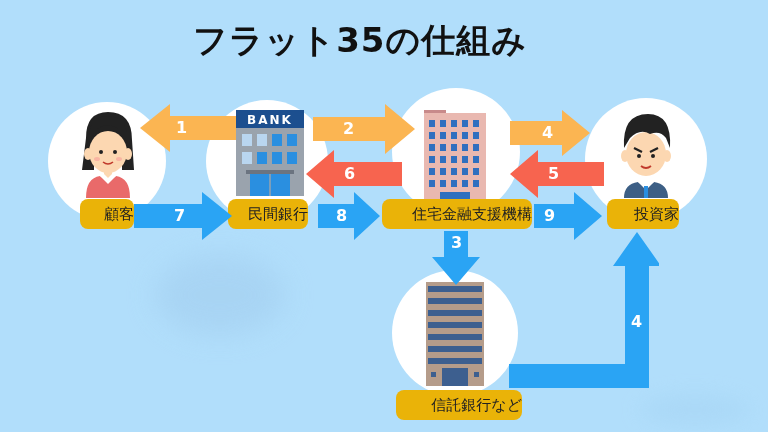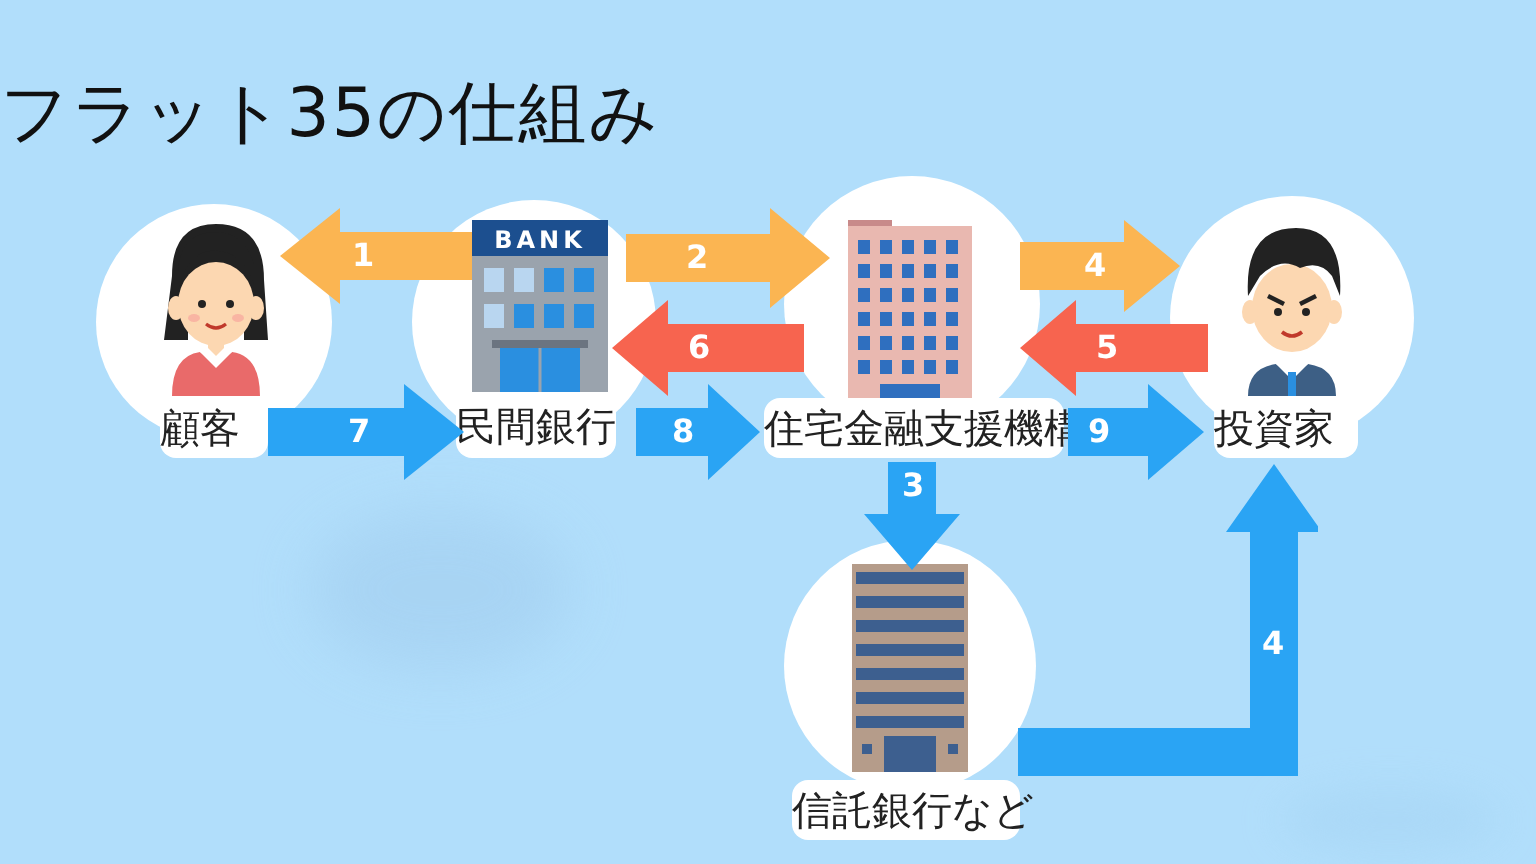--- a/index.html
+++ b/index.html
@@ -4,27 +4,27 @@
 <style>
   html, body { margin: 0; padding: 0; }
   body {
     width: 768px; height: 432px; overflow: hidden;
     background: #b1defb;
     font-family: "DejaVu Sans", "Liberation Sans", sans-serif;
     position: relative;
   }
   .abs { position: absolute; }
   .title {
-    left: 0; width: 720px; top: 34px; text-align: left;
-    font-size: 34px; font-weight: normal; color: #111; letter-spacing: 1px;
+    left: 0; width: 720px; top: 18px; text-align: center;
+    font-size: 34px; font-weight: bold; color: #111; letter-spacing: 1px;
   }
   .circle { border-radius: 50%; background: #fff; }
   .label {
-    background: #ffffff; border-radius: 8px; color: #222;
-    font-size: 20px; text-align: left; line-height: 30px; height: 30px;
+    background: #eab308; border-radius: 8px; color: #222;
+    font-size: 15px; text-align: right; line-height: 30px; height: 30px;
     white-space: nowrap;
   }
   .arrow { position: absolute; }
   .arrow svg { display: block; }
   .num {
     position: absolute; color: #fff; font-weight: bold; font-size: 16px;
     font-family: "DejaVu Sans", sans-serif;
   }
   .blur-spot {
     left: 155px; top: 255px; width: 130px; height: 80px; border-radius: 50%;
@@ -162,21 +162,21 @@
       <rect x="5" y="90" width="5" height="5"></rect>
       <rect x="48" y="90" width="5" height="5"></rect>
     </g>
   </svg>
 </div>
 
 <div class="abs label" style="left:80px;top:199px;width:54px;">顧客</div>
 <div class="abs label" style="left:228px;top:199px;width:80px;font-family:Liberation Serif, serif;">民間銀行</div>
 <div class="abs label" style="left:382px;top:199px;width:150px;">住宅金融支援機構</div>
 <div class="abs label" style="left:607px;top:199px;width:72px;">投資家</div>
-<div class="abs label" style="left:396px;top:390px;width:114px;">信託銀行など</div>
+<div class="abs label" style="left:396px;top:390px;width:126px;">信託銀行など</div>
 
 <div class="arrow" style="left:140px;top:104px;">
   <svg width="96" height="48">
       <polygon points="0,24 30,0 30,12 96,12 96,36 30,36 30,48" fill="#fbb552"></polygon>
     </svg>
   <span class="num" style="left:36px;top:14px;">1</span>
 </div>
 
 <div class="arrow" style="left:313px;top:104px;">
   <svg width="102" height="50">

